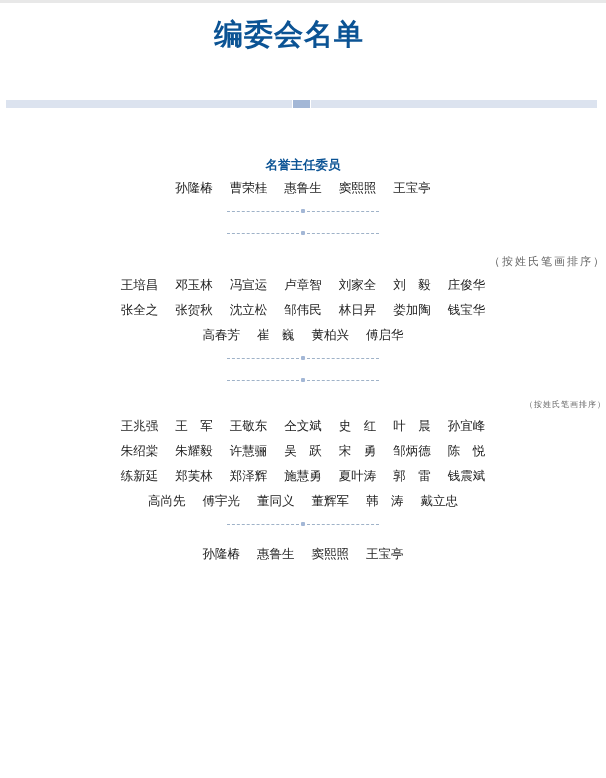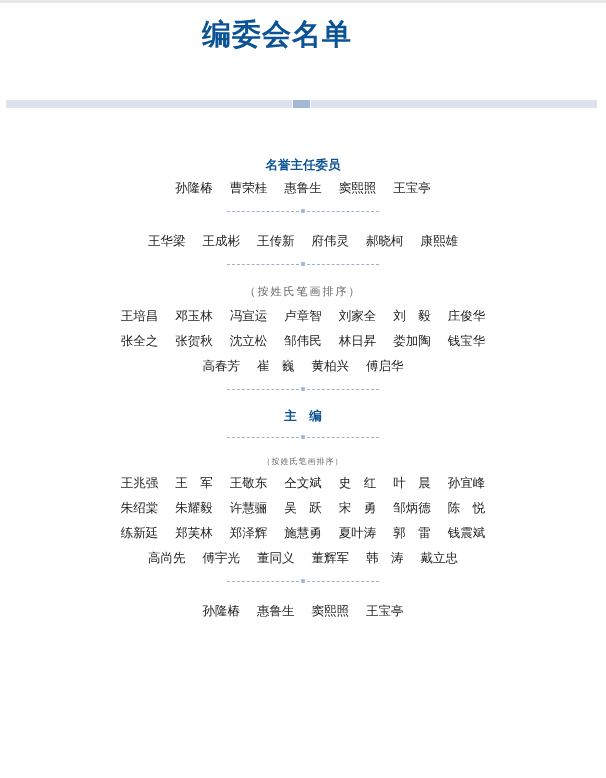--- a/index.html
+++ b/index.html
@@ -1,28 +1,28 @@
 <!DOCTYPE html>
 <html><head>
 <meta charset="utf-8">
 <style>
   html, body { margin: 0; padding: 0; background: #ffffff; }
   body { width: 606px; height: 778px; position: relative; overflow: hidden;
          font-family: "DejaVu Sans", "Liberation Sans", sans-serif; color: #222; }
   .topshade { position: absolute; left: 0; top: 0; width: 606px; height: 3px; background: #e8e8e8; }
-  .title { position: absolute; left: 0; top: 14px; width: 554px; text-align: center;
+  .title { position: absolute; left: 12px; top: 14px; width: 554px; text-align: center;
            font-family: Liberation Sans, sans-serif; font-weight: bold;
            font-size: 29px; color: #0b5394; letter-spacing: 1px; line-height: 40px; }
   .bar-l { position: absolute; top: 100px; left: 6px; width: 246px; height: 8px; background: #dce3ef; }
   .bar-m { position: absolute; top: 100px; left: 253px; width: 15px; height: 8px; background: #a3b7d6; }
   .bar-r { position: absolute; top: 100px; left: 269px; width: 246px; height: 8px; background: #dce3ef; }
   .content { position: absolute; left: 0; top: 155px; width: 606px; }
   .section { text-align: center; }
   .sec-title { font-size: 12.5px; font-weight: bold; color: #0b5394; line-height: 20px; height: 20px; }
-  .sec-note { font-family: Liberation Mono, monospace; font-size: 11px; color: #666; line-height: 22px; letter-spacing: 2px; }
+  .sec-note { font-family: Liberation Serif, serif; font-size: 11px; color: #666; line-height: 22px; letter-spacing: 2px; text-align: right; }
   .sec-note.small { font-size: 8px; line-height: 16px; letter-spacing: 1px; }
   .names { width: 420px; margin: 0 auto; display: flex; flex-wrap: wrap; justify-content: center; text-align: center; }
   .name { font-size: 12.5px; line-height: 25px; height: 25px; color: #222; white-space: pre; margin: 0 8.5px; }
   .divider { position: relative; width: 152px; height: 12px; margin: 6px auto 10px auto; }
   .divider .dl { position: absolute; top: 5px; left: 0; width: 72px; height: 0; border-top: 1px dashed #9fb2c8; }
   .divider .dr { position: absolute; top: 5px; right: 0; width: 72px; height: 0; border-top: 1px dashed #9fb2c8; }
   .divider .dot { position: absolute; top: 3px; left: 74px; width: 4px; height: 4px; background: #a3b7d6; border-radius: 1px; }
 </style>
 </head>
 <body>
@@ -43,28 +43,20 @@
         <span class="name">窦熙照</span>
         <span class="name">王宝亭</span>
       </div>
       <div class="divider">
         <div class="dl"></div>
         <div class="dot"></div>
         <div class="dr"></div>
       </div>
     </div>
     <div class="section">
-      <div class="names">
-        <span class="name">王华梁</span>
-        <span class="name">王成彬</span>
-        <span class="name">王传新</span>
-        <span class="name">府伟灵</span>
-        <span class="name">郝晓柯</span>
-        <span class="name">康熙雄</span>
-      </div>
       <div class="divider">
         <div class="dl"></div>
         <div class="dot"></div>
         <div class="dr"></div>
       </div>
     </div>
     <div class="section">
       <div class="sec-note">（按姓氏笔画排序）</div>
       <div class="names">
         <span class="name">王培昌</span>
@@ -86,21 +78,20 @@
         <span class="name">黄柏兴</span>
         <span class="name">傅启华</span>
       </div>
       <div class="divider">
         <div class="dl"></div>
         <div class="dot"></div>
         <div class="dr"></div>
       </div>
     </div>
     <div class="section">
-      <div class="sec-title">主　编</div>
       <div class="divider">
         <div class="dl"></div>
         <div class="dot"></div>
         <div class="dr"></div>
       </div>
     </div>
     <div class="section">
       <div class="sec-note small">（按姓氏笔画排序）</div>
       <div class="names">
         <span class="name">王兆强</span>

